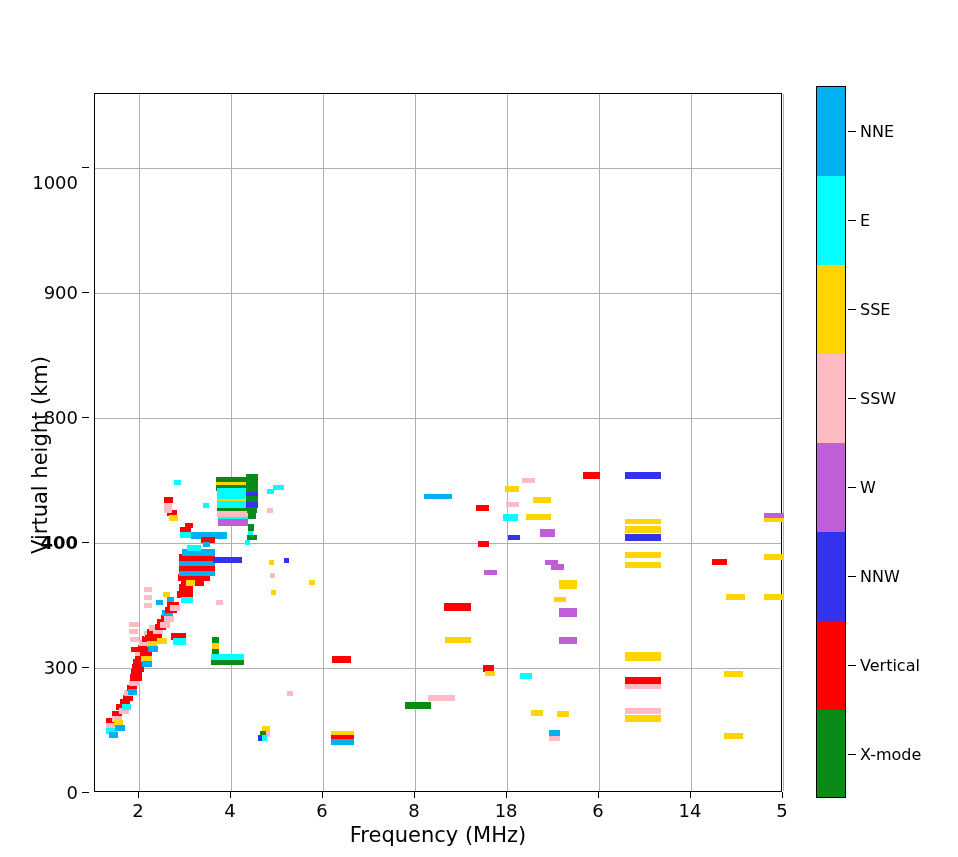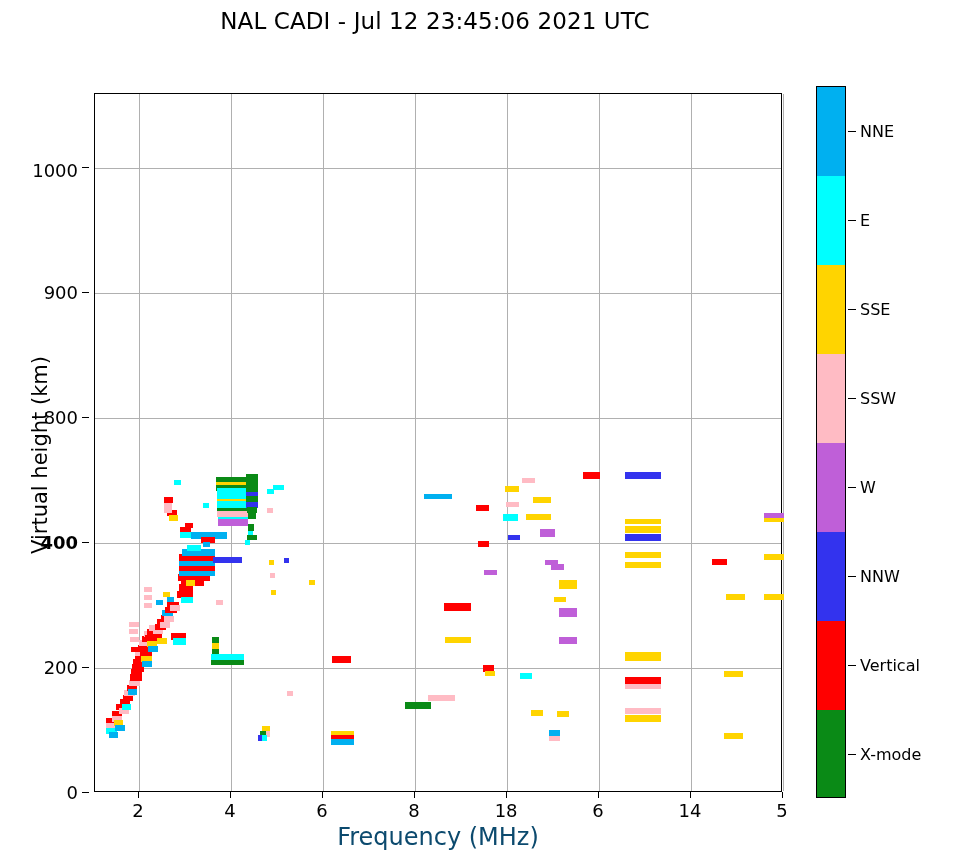--- a/index.html
+++ b/index.html
@@ -26,41 +26,40 @@
 
   
   .xtick{position:absolute;top:792px;width:1px;height:6px;background:#000;}
   .xtlabel{position:absolute;top:800px;font-size:18px;color:#000;
            transform:translateX(-50%);text-align:center;}
   .ytick{position:absolute;left:82px;width:7px;height:1px;background:#000;}
   .ytlabel{position:absolute;right:880px;font-size:18px;color:#000;
            transform:translateY(-50%);text-align:right;white-space:nowrap;}
 
   #xlabel{position:absolute;left:94px;top:823px;width:688px;text-align:center;
-          font-size:24px;color:#0c4a6e;}
+          font-size:21px;color:#000000;}
   #ylabel{position:absolute;left:-130px;top:443px;width:340px;text-align:center;
           font-size:21px;color:#000;transform:rotate(-90deg);
           transform-origin:50% 50%;}
 
   
   #cbar{position:absolute;left:816px;top:86px;width:30px;height:712px;
         border:1.3px solid #000;box-sizing:border-box;overflow:hidden;}
   .cseg{position:absolute;left:0;width:100%;}
   .ctick{position:absolute;left:848px;width:8px;height:1.4px;background:#000;}
   .clabel{position:absolute;left:860px;font-size:16px;color:#000;
           transform:translateY(-50%);white-space:nowrap;}
 
   .echo{position:absolute;}
 </style>
 </head>
 <body>
 
 <div id="figure">
 
-  <div id="title">NAL CADI - Jul 12 23:45:06 2021 UTC</div>
 
   <div id="plot">
     <div id="gridlayer">
         <div class="gl-v" style="left: 44.1px;"></div>
         <div class="gl-v" style="left: 136.1px;"></div>
         <div class="gl-v" style="left: 228.1px;"></div>
         <div class="gl-v" style="left: 320.1px;"></div>
         <div class="gl-v" style="left: 412.1px;"></div>
         <div class="gl-v" style="left: 504px;"></div>
         <div class="gl-v" style="left: 596px;"></div>
@@ -272,29 +271,29 @@
       <div class="xtlabel" style="left: 506.1px;">18</div>
       <div class="xtick" style="left: 598px;"></div>
       <div class="xtlabel" style="left: 598px;">6</div>
       <div class="xtick" style="left: 690px;"></div>
       <div class="xtlabel" style="left: 690px;">14</div>
       <div class="xtick" style="left: 782px;"></div>
       <div class="xtlabel" style="left: 782px;">5</div>
       <div class="ytick" style="top: 792px;"></div>
       <div class="ytlabel" style="top: 792px;">0</div>
       <div class="ytick" style="top: 667px;"></div>
-      <div class="ytlabel" style="top: 667px;">200</div>
+      <div class="ytlabel" style="top: 667px;">300</div>
       <div class="ytick" style="top: 541.9px;"></div>
       <div class="ytlabel" style="top: 541.9px; font-weight: bold;">400</div>
       <div class="ytick" style="top: 416.9px;"></div>
       <div class="ytlabel" style="top: 416.9px;">800</div>
       <div class="ytick" style="top: 291.8px;"></div>
       <div class="ytlabel" style="top: 291.8px;">900</div>
       <div class="ytick" style="top: 166.8px;"></div>
-      <div class="ytlabel" style="top: 170px;">1000</div>
+      <div class="ytlabel" style="top: 182px;">1000</div>
     </div>
 
   <div id="xlabel">Frequency (MHz)</div>
   <div id="ylabel">Virtual height (km)</div>
 
   <div id="cbar">
       <div class="cseg" style="top: 0px; height: 89.5px; background: rgb(0, 176, 240);"></div>
       <div class="cseg" style="top: 89px; height: 89.5px; background: rgb(0, 255, 255);"></div>
       <div class="cseg" style="top: 178px; height: 89.5px; background: rgb(255, 212, 0);"></div>
       <div class="cseg" style="top: 267px; height: 89.5px; background: rgb(255, 187, 196);"></div>

